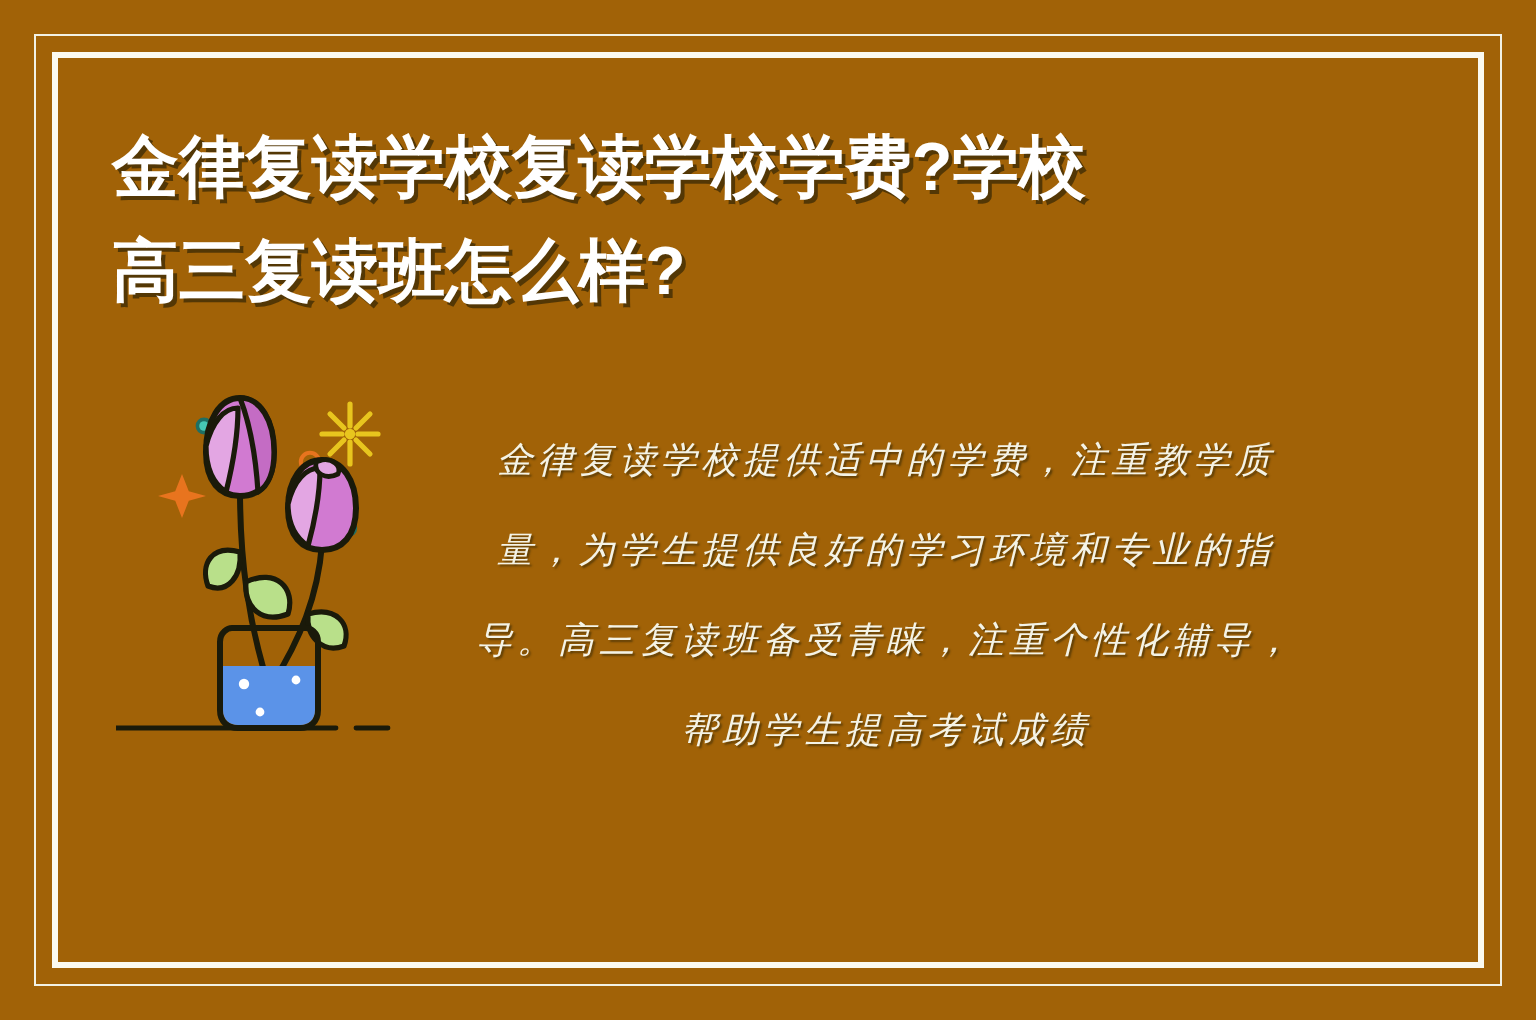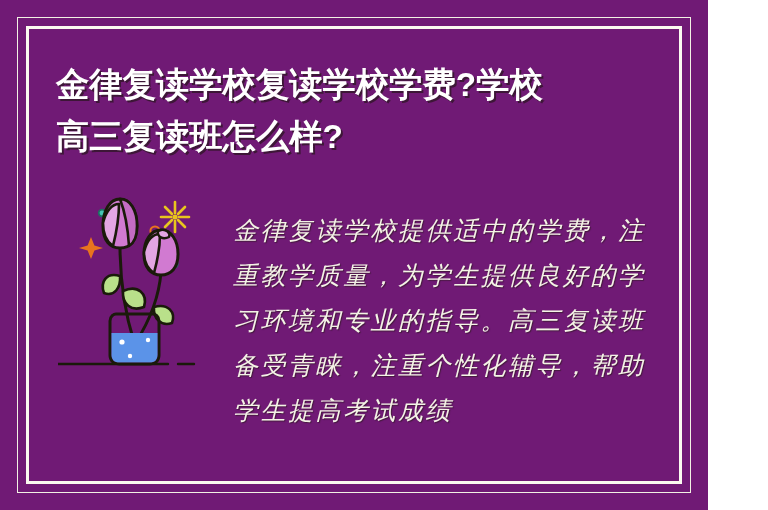--- a/index.html
+++ b/index.html
@@ -7,23 +7,23 @@
     padding: 0;
   }
   body {
     width: 768px;
     height: 510px;
     overflow: hidden;
     font-family: "Liberation Sans", sans-serif;
   }
   #poster {
     position: relative;
-    width: 708px;
+    width: 768px;
     height: 510px;
-    background: #701a75;
+    background: #a16207;
     box-sizing: border-box;
     overflow: hidden;
   }
   
   .frame-outer {
     position: absolute;
     left: 17px;
     top: 17px;
     right: 17px;
     bottom: 17px;
@@ -61,25 +61,26 @@
   }
 
   
   .body-copy {
     position: absolute;
     left: 233px;
     top: 208px;
     width: 420px;
     color: #f4f3e6;
     font-family: "DejaVu Sans", sans-serif;
-    font-size: 25px;
+    font-size: 18px;
     line-height: 45px;
     letter-spacing: 2.5px;
     font-style: italic;
     text-shadow: 1px 1px 1px rgba(25,25,6,0.5);
+    text-align: center;
   }
 
   
   .illustration {
     position: absolute;
     left: 58px;
     top: 190px;
     width: 165px;
     height: 190px;
   }

